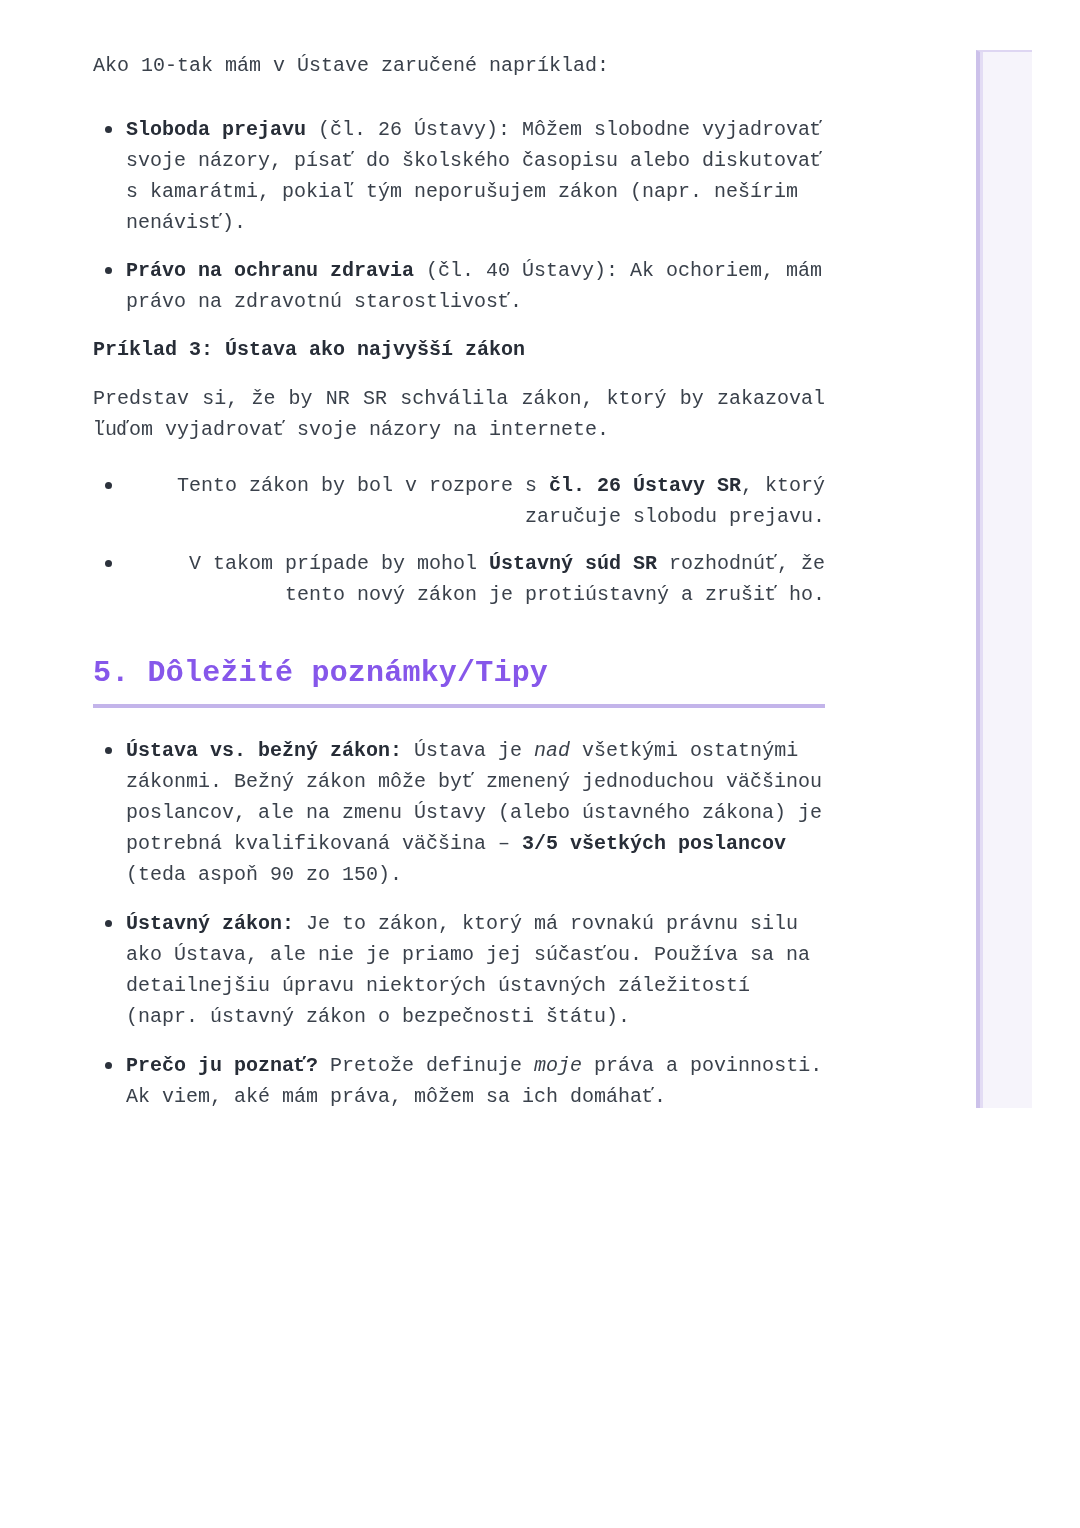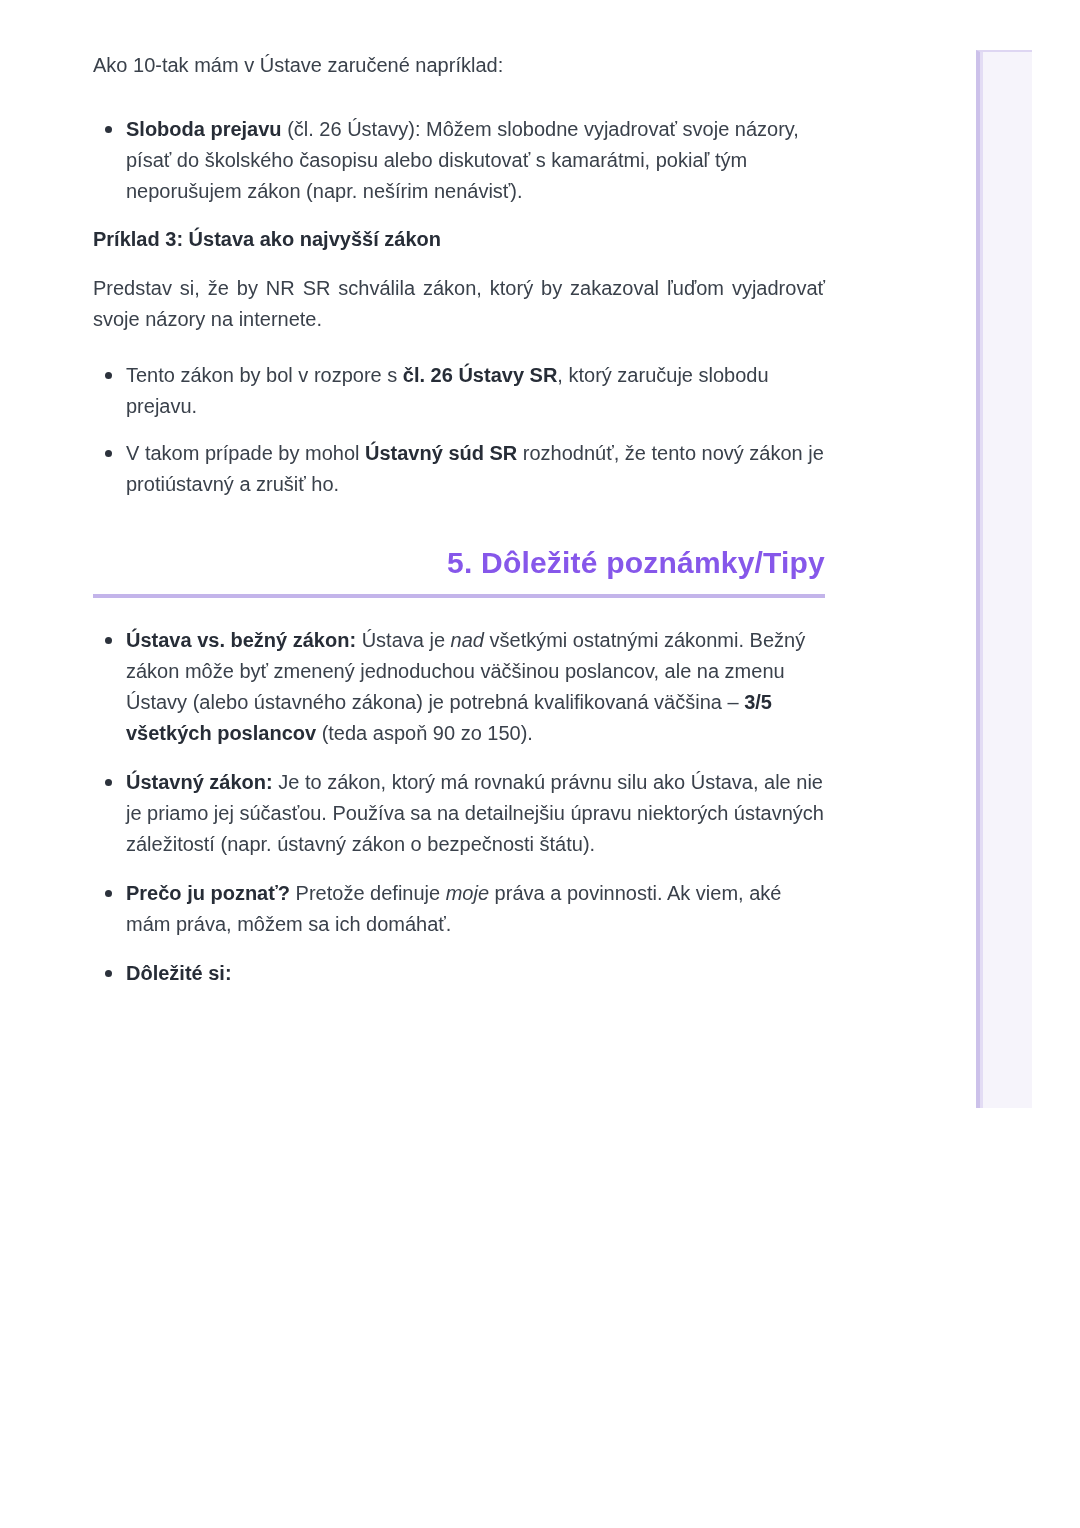--- a/index.html
+++ b/index.html
@@ -2,21 +2,21 @@
 <html><head>
 <meta charset="utf-8">
 <style>
   * { margin:0; padding:0; box-sizing:border-box; }
   html,body { background:#ffffff; }
   .page {
     position:relative;
     width:1080px; height:1108px;
     background:#ffffff;
     overflow:hidden;
-    font-family:Liberation Sans, sans-serif;
+    font-family:Liberation Mono, monospace;
     color:#3a414b;
   }
   
   .side-stripe {
     position:absolute;
     left:976px; top:50px;
     width:56px; height:1428px;
     background:#f6f4fb;
     border-left:4px solid #ccc1ea;
     border-top:2px solid #ded6f2;
@@ -46,31 +46,30 @@
     border-radius:50%;
     background:#2c323c;
   }
   .h3 {
     font-weight:700;
     color:#272d37;
     font-size:20px;
     line-height:31px;
   }
   .para { margin-top:18px; text-align:justify; }
-  ul.blist.second { margin-top:25px; }
+  ul.blist.second { margin-top:25px;text-align:right; }
   ul.blist.second > li { margin-bottom:16px; }
 
   .h2 {
     margin-top:45px;
     font-size:30px;
     line-height:36px;
     font-weight:700;
     color:#8657ea;
     letter-spacing:0.2px;
-    text-align:right;
   }
   .rule {
     margin-top:13px;
     width:732px; height:4px;
     background:#c3b4ea;
     border:none;
   }
   ul.blist.notes { margin-top:27px; }
   ul.blist.notes > li { margin-bottom:18px; }
 
@@ -129,20 +128,24 @@
 
   <div class="content">
 
     <p class="intro">Ako 10-tak mám v Ústave zaručené napríklad:</p>
 
     <ul class="blist">
       <li>
         <span class="dot"></span>
         <span class="b">Sloboda prejavu</span><span> (čl. 26 Ústavy): Môžem slobodne vyjadrovať svoje názory, písať do školského časopisu alebo diskutovať s kamarátmi, pokiaľ tým neporušujem zákon (napr. nešírim nenávisť).</span>
       </li>
+      <li>
+        <span class="dot"></span>
+        <span class="b">Právo na ochranu zdravia</span><span> (čl. 40 Ústavy): Ak ochoriem, mám právo na zdravotnú starostlivosť.</span>
+      </li>
     </ul>
 
     <h3 class="h3">Príklad 3: Ústava ako najvyšší zákon</h3>
 
     <p class="para">Predstav si, že by NR SR schválila zákon, ktorý by zakazoval ľuďom vyjadrovať svoje názory na internete.</p>
 
     <ul class="blist second">
       <li>
         <span class="dot"></span>
         <span>Tento zákon by bol v rozpore s </span><span class="b">čl. 26 Ústavy SR</span><span>, ktorý zaručuje slobodu prejavu.</span>

